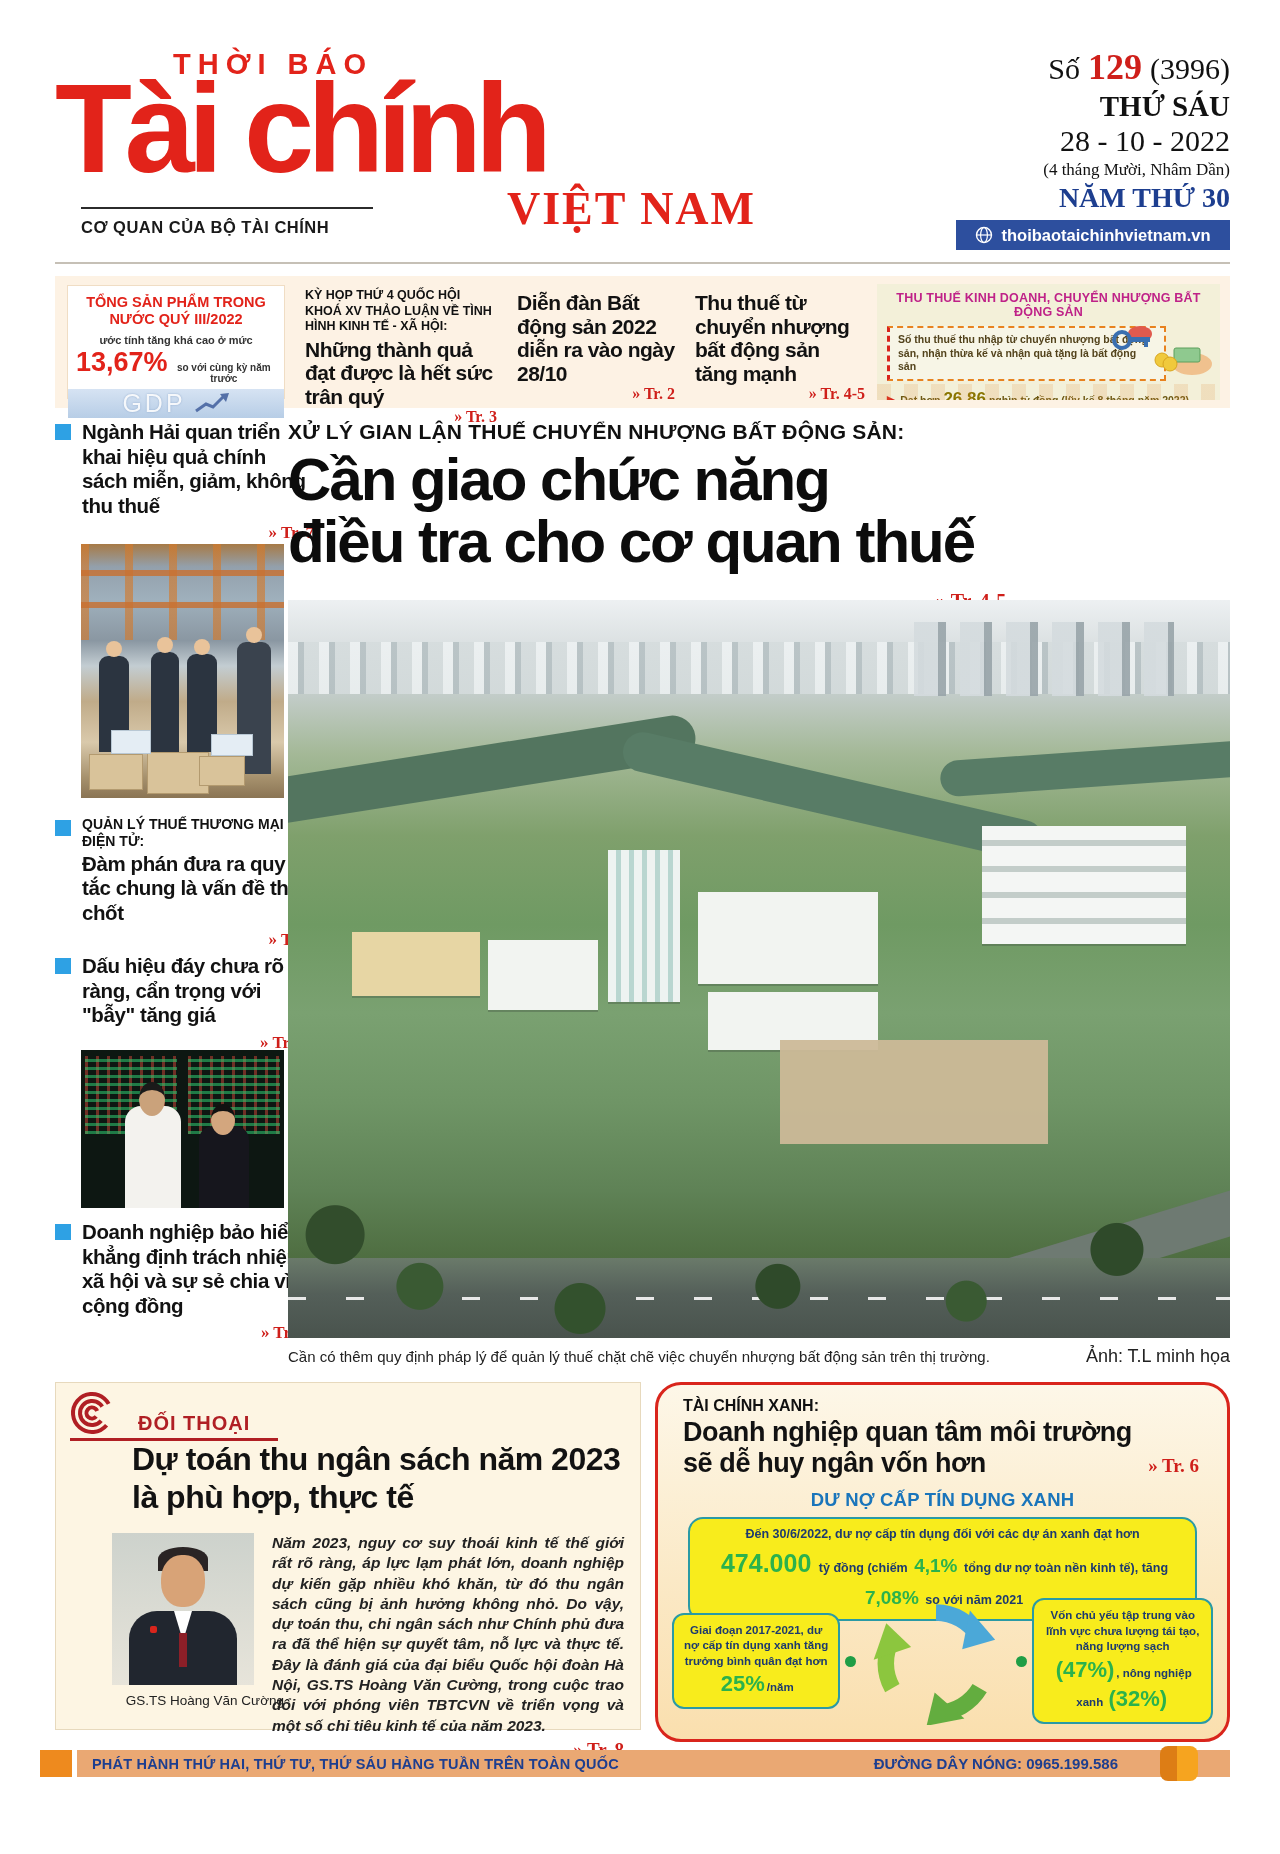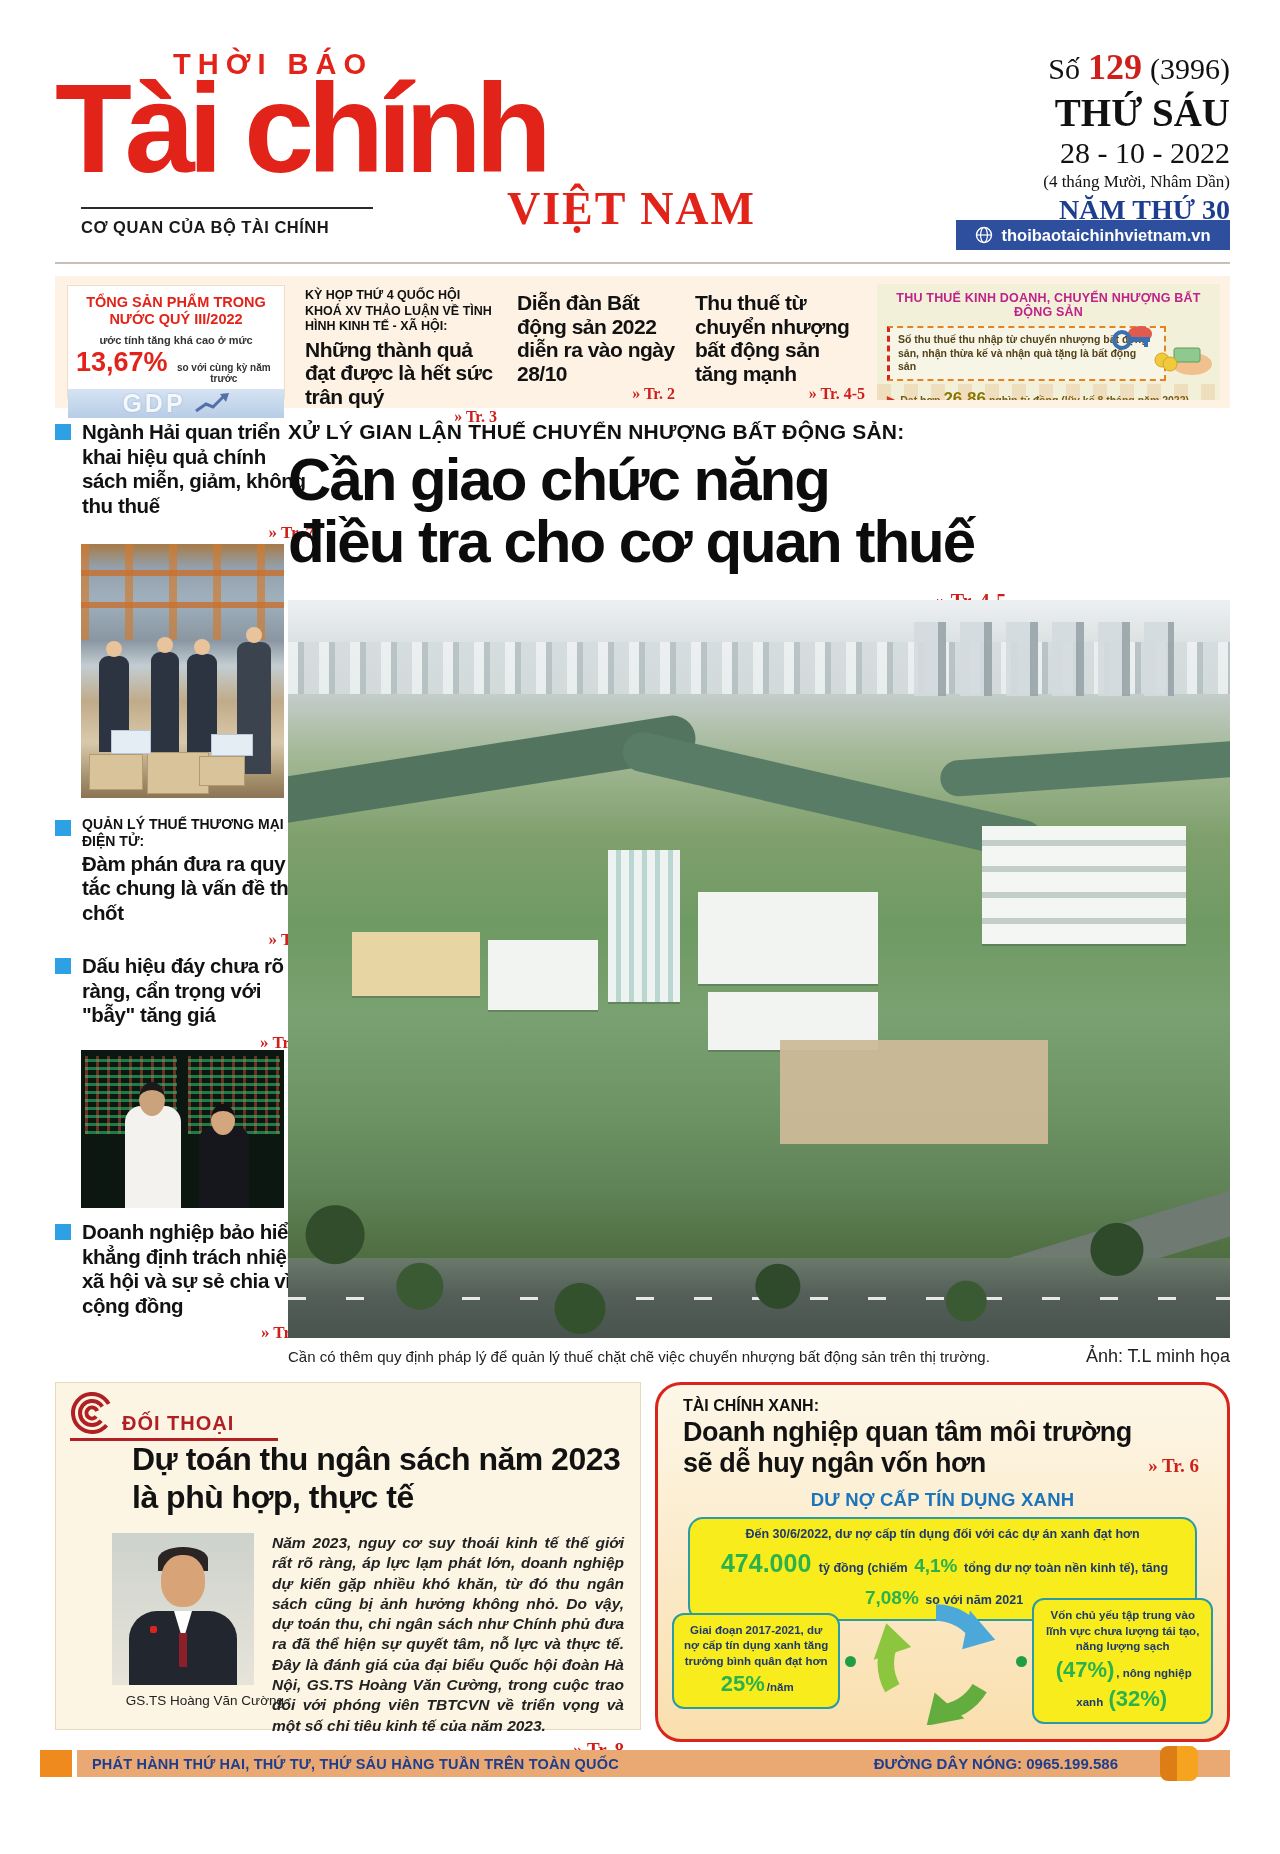--- a/index.html
+++ b/index.html
@@ -13,42 +13,42 @@
   .brand-main{position:absolute;left:0px;top:34px;font-size:126px;line-height:1;
               font-weight:900;color:#e2231a;letter-spacing:-7px;}
   .brand-region{position:absolute;left:452px;top:150px;font-family:"Liberation Serif",serif;
                 font-size:46px;font-weight:bold;color:#e2231a;letter-spacing:2px;}
   .brand-agency{position:absolute;left:26px;top:175px;width:292px;border-top:2.5px solid #2b2b2b;
                 padding-top:9px;font-size:16.5px;font-weight:600;letter-spacing:.5px;color:#1a1a1a;}
   .issue-info{position:absolute;right:0;top:14px;text-align:right;
               font-family:"Liberation Serif",serif;color:#111;}
   .issue-line1{font-size:30px;display:flex;justify-content:flex-end;align-items:baseline;gap:8px;}
   .issue-num{color:#cf1f1a;font-weight:bold;font-size:36px;}
-  .issue-weekday{font-size:39px;font-weight:bold;margin-top:2px;}
+  .issue-weekday{font-size:29px;font-weight:bold;margin-top:2px;}
   .issue-date{font-size:30px;margin-top:1px;}
   .issue-lunar{font-size:17px;margin-top:2px;}
   .issue-year{font-size:28px;font-weight:bold;color:#1d3e8f;margin-top:2px;}
   .site-bar{position:absolute;right:0;top:188px;width:274px;height:30px;background:#2d4f9e;
             display:flex;align-items:center;justify-content:center;gap:8px;color:#fff;
             font-weight:bold;font-size:16.5px;}
   .top-rule{position:absolute;left:55px;top:262px;width:1175px;border-top:2px solid #c6c0b6;}
 
   
   .teaser-strip{position:absolute;left:55px;top:276px;width:1175px;height:132px;
                 background:#fdf2e4;display:flex;}
   .gdp-box{margin:9px 8px 9px 12px;width:200px;background:#fff;border:1px solid #f0ddc4;
            padding:8px 8px 0 8px;display:flex;flex-direction:column;text-align:center;}
   .gdp-title{color:#e2231a;font-weight:800;font-size:14.5px;line-height:1.2;}
   .gdp-lead{font-size:11px;font-weight:bold;color:#333;margin-top:5px;}
   .gdp-valrow{display:flex;justify-content:center;align-items:baseline;gap:4px;margin-top:1px;}
   .gdp-value{color:#e2231a;font-weight:800;font-size:27px;}
   .gdp-note{font-size:10px;font-weight:bold;color:#333;}
   .gdp-graphic{margin:5px -8px 0 -8px;height:38px;background:linear-gradient(180deg,#d6e3f3,#b7cde6);
                display:flex;align-items:center;justify-content:center;gap:8px;}
-  .gdp-letters{font-size:25px;font-weight:700;letter-spacing:3px;color:rgba(255,255,255,.9);
+  .gdp-letters{font-size:25px;font-weight:400;letter-spacing:3px;color:rgba(255,255,255,.9);
                text-shadow:0 0 2px #8fa9cc;}
   .teaser{display:flex;flex-direction:column;padding:12px 8px 8px 12px;}
   .t1{width:192px;} .t2{width:158px;} .t3{width:170px;}
   .teaser-kicker{font-size:12.5px;font-weight:bold;line-height:1.25;color:#111;}
   .teaser-title{font-size:21px;font-weight:900;line-height:1.12;letter-spacing:-.5px;
                 color:#121212;margin-top:3px;}
   .page-ref{font-family:"Liberation Serif",serif;font-weight:bold;color:#cf1f1a;}
   .teaser .page-ref{margin-top:auto;align-self:flex-end;font-size:16px;}
 
   
@@ -141,21 +141,21 @@
                transform:rotate(-17deg);}
   .caption-row{position:absolute;left:0;top:926px;width:942px;display:flex;
                justify-content:space-between;align-items:baseline;}
   .photo-caption{font-size:15px;color:#222;}
   .photo-credit{font-size:18px;color:#222;}
 
   
   .dialog-box{position:absolute;left:55px;top:1382px;width:586px;height:348px;
               background:#fdf5e3;border:1px solid #e7d9bd;box-sizing:border-box;}
   .dlg-logo{position:absolute;left:14px;top:8px;width:208px;padding-bottom:3px;
-            border-bottom:3.5px solid #b01f24;display:flex;align-items:flex-end;gap:8px;}
+            border-bottom:3.5px solid #b01f24;display:flex;align-items:flex-end;gap:24px;}
   .dlg-label{font-size:20px;font-weight:900;color:#b01f24;letter-spacing:1px;}
   .dlg-headline{position:absolute;left:76px;top:58px;width:495px;font-size:32px;font-weight:900;
                 line-height:1.18;letter-spacing:-.5px;color:#121212;}
   .portrait{position:absolute;left:56px;top:150px;width:142px;height:152px;overflow:hidden;
             background:linear-gradient(180deg,#cdd2cc,#e7e4da);}
   .portrait .suit{position:absolute;bottom:0;left:17px;width:108px;height:74px;background:#21262f;
                   border-radius:28px 28px 0 0;}
   .portrait .shirt{position:absolute;bottom:44px;left:62px;width:18px;height:30px;background:#fff;
                    clip-path:polygon(0 0,100% 0,50% 100%);}
   .portrait .tie{position:absolute;bottom:18px;left:67px;width:8px;height:34px;background:#8c1f28;}

